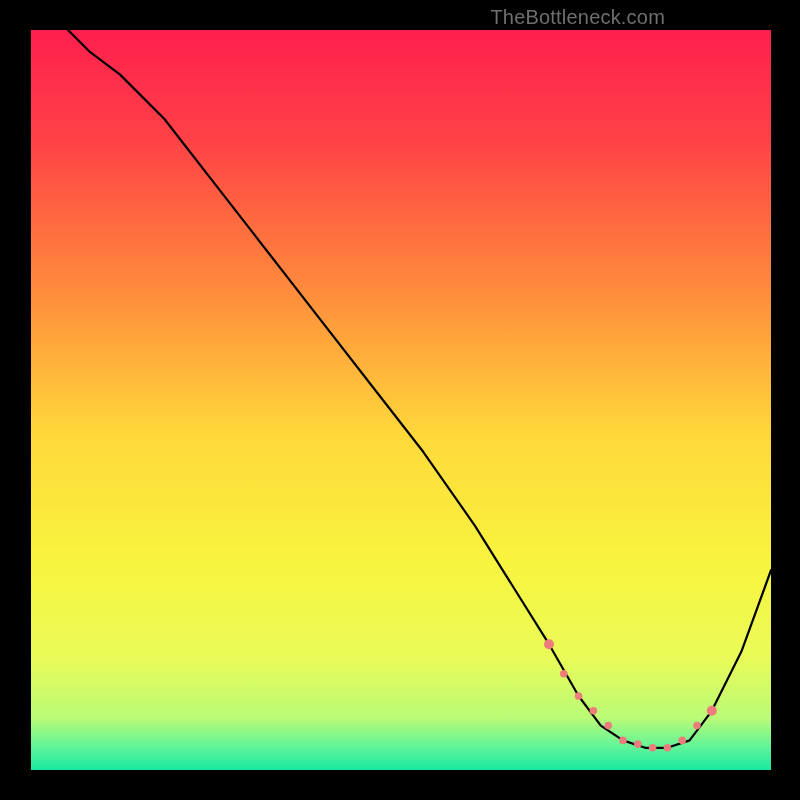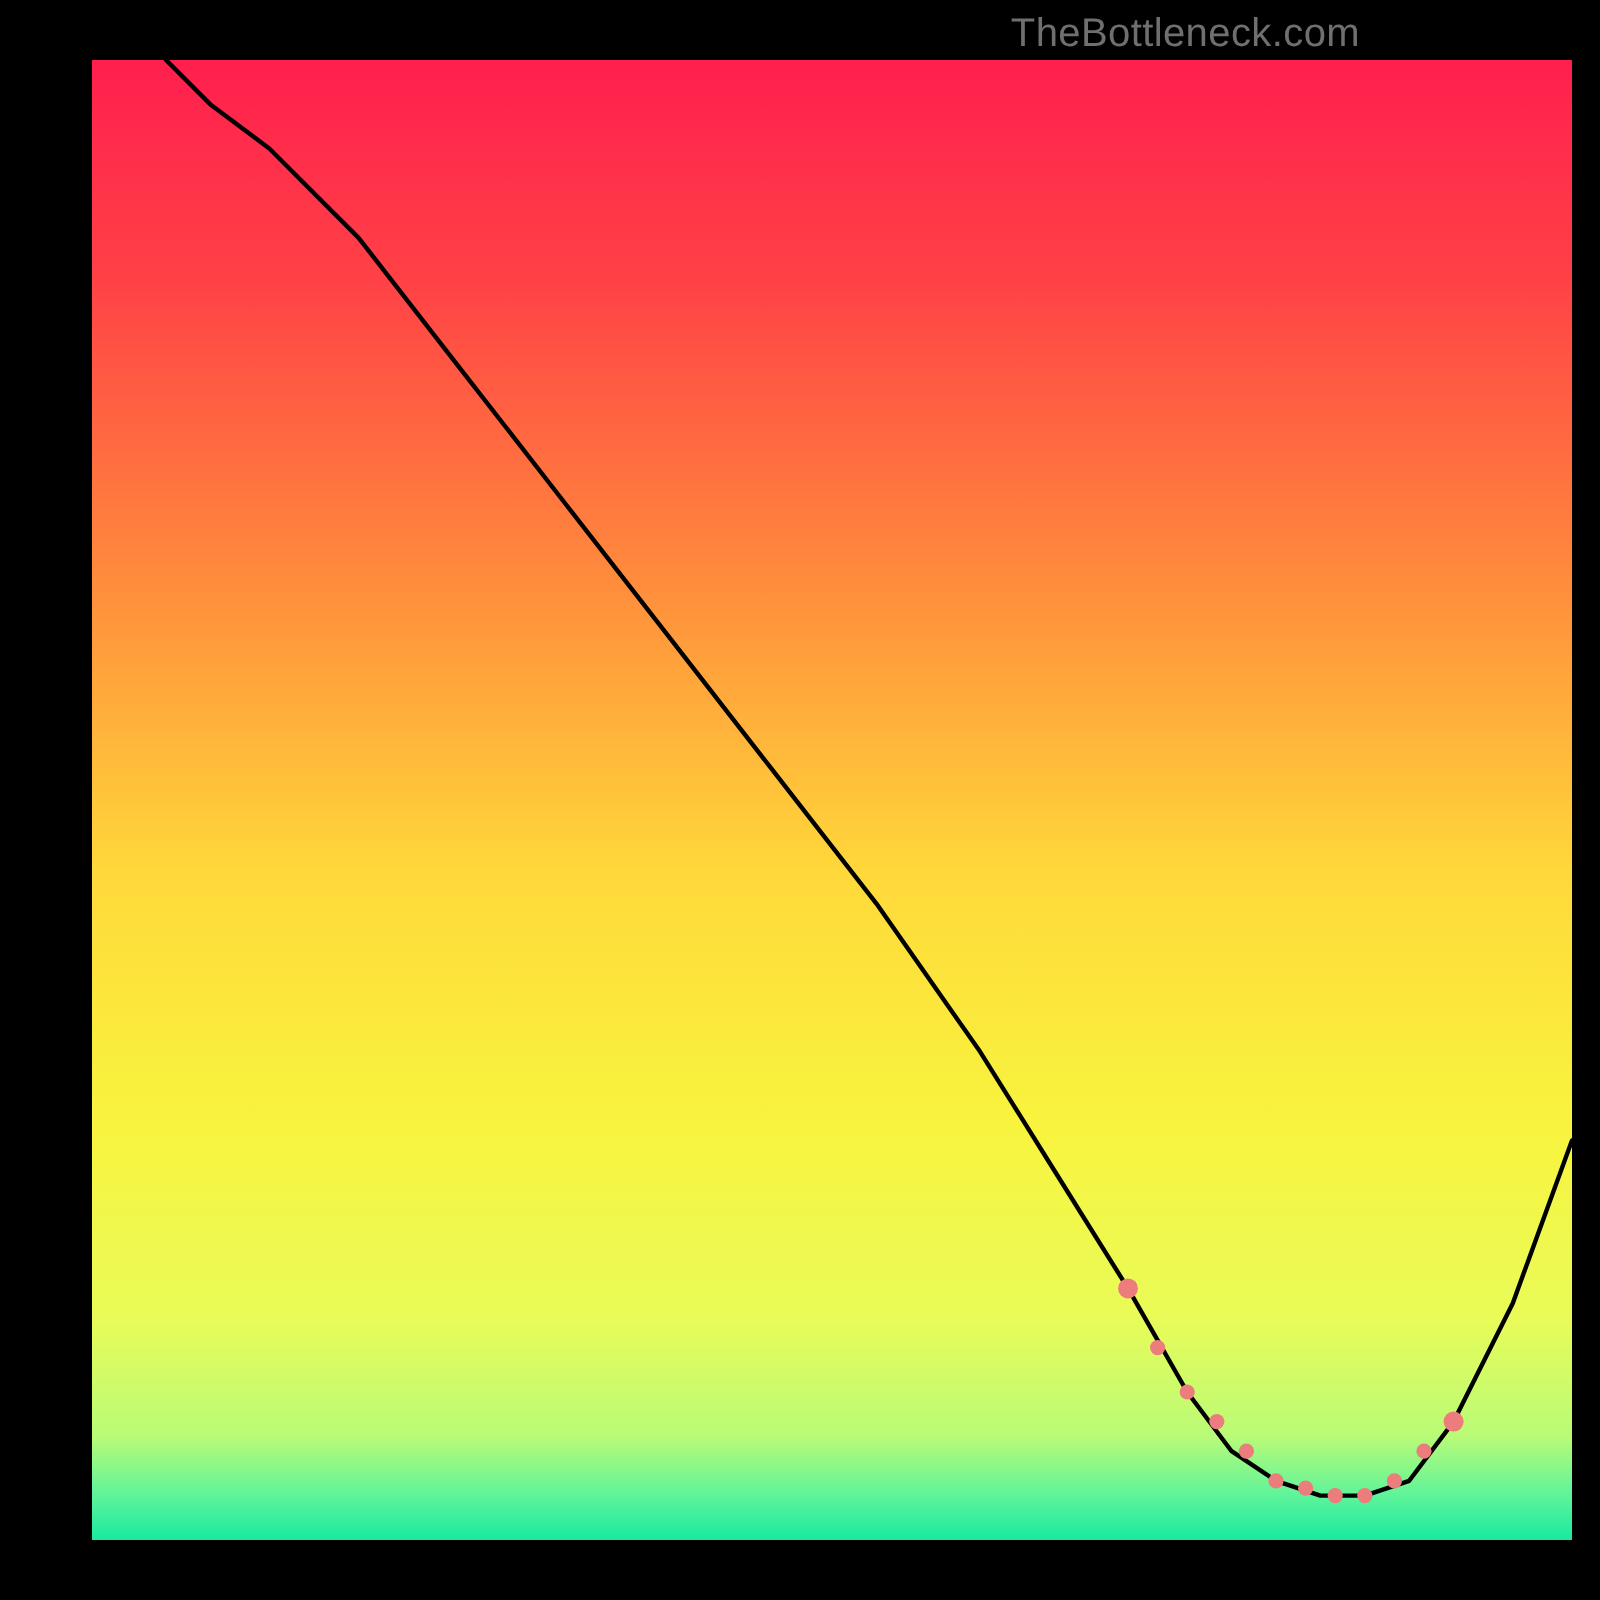--- a/index.html
+++ b/index.html
@@ -6,21 +6,21 @@
     margin: 0;
     padding: 0;
     width: 800px;
     height: 800px;
     background: #000;
     overflow: hidden;
     font-family: Arial, Helvetica, sans-serif;
   }
   .frame {
     position: absolute;
-    left: 16px;
+    left: 1px;
     top: 0;
     width: 696px;
     height: 800px;
     background: #000;
     text-align: center;
   }
   .plot {
     position: absolute;
     left: 30px;
     top: 30px;

